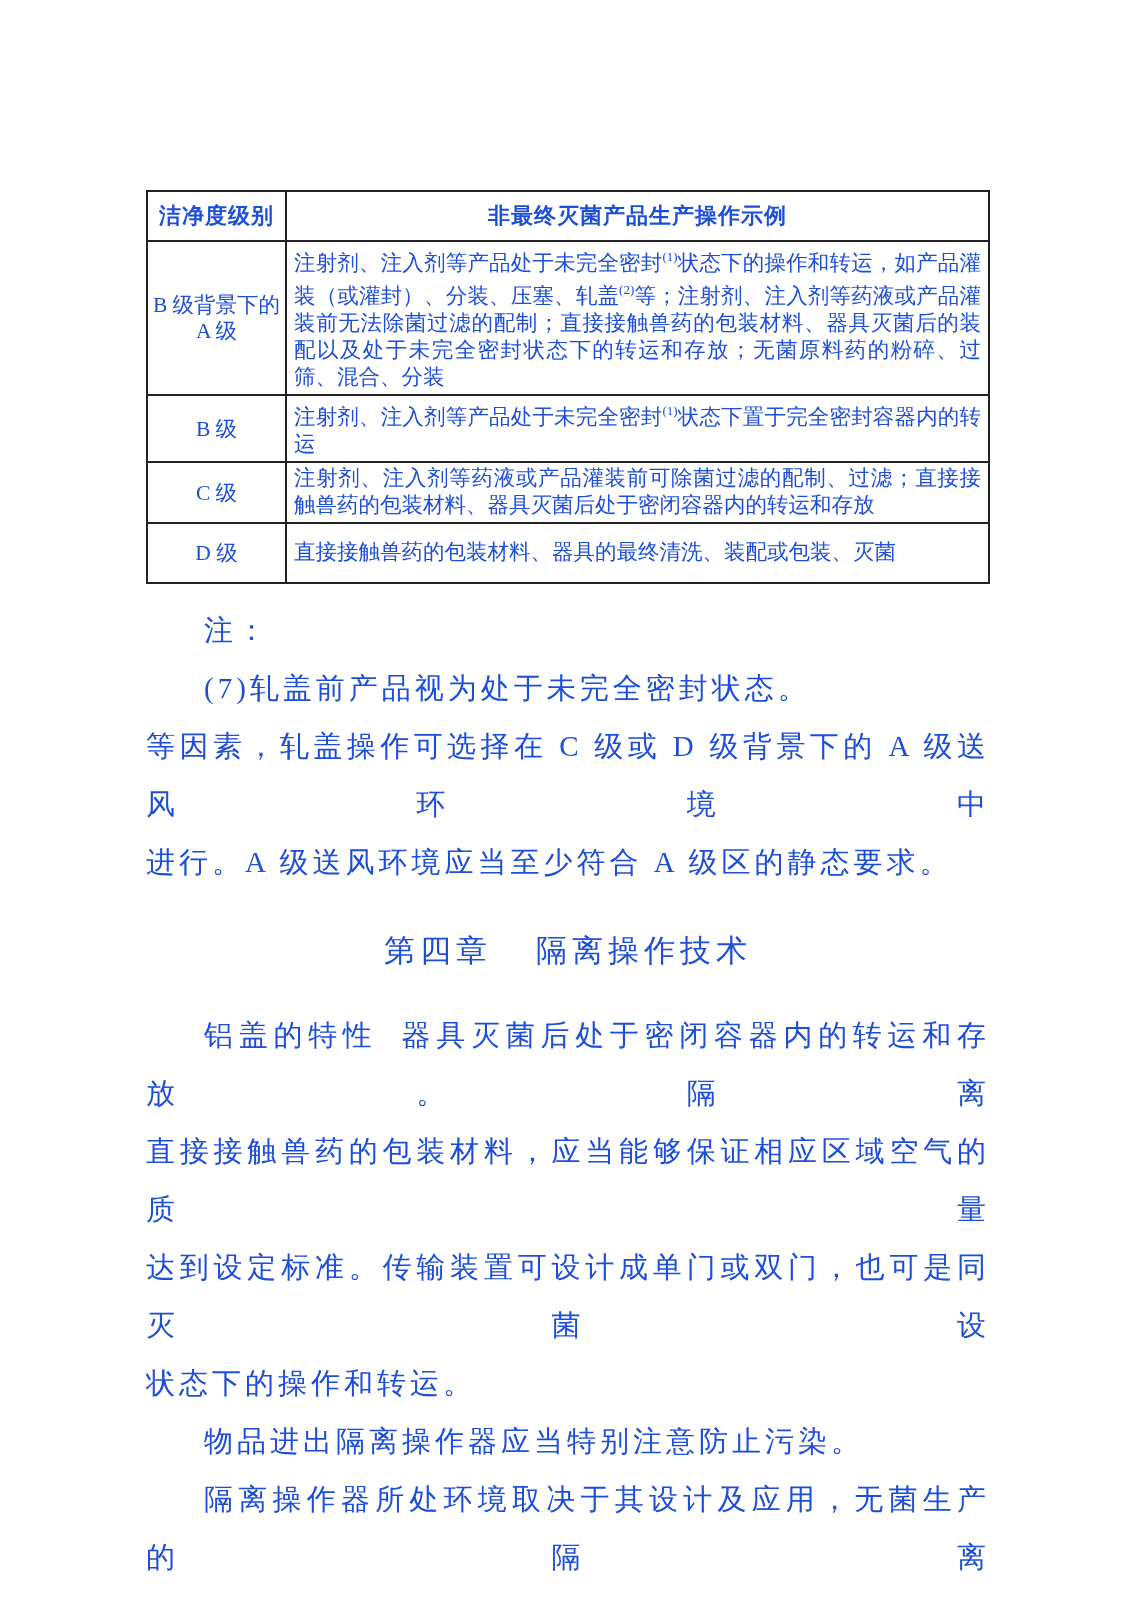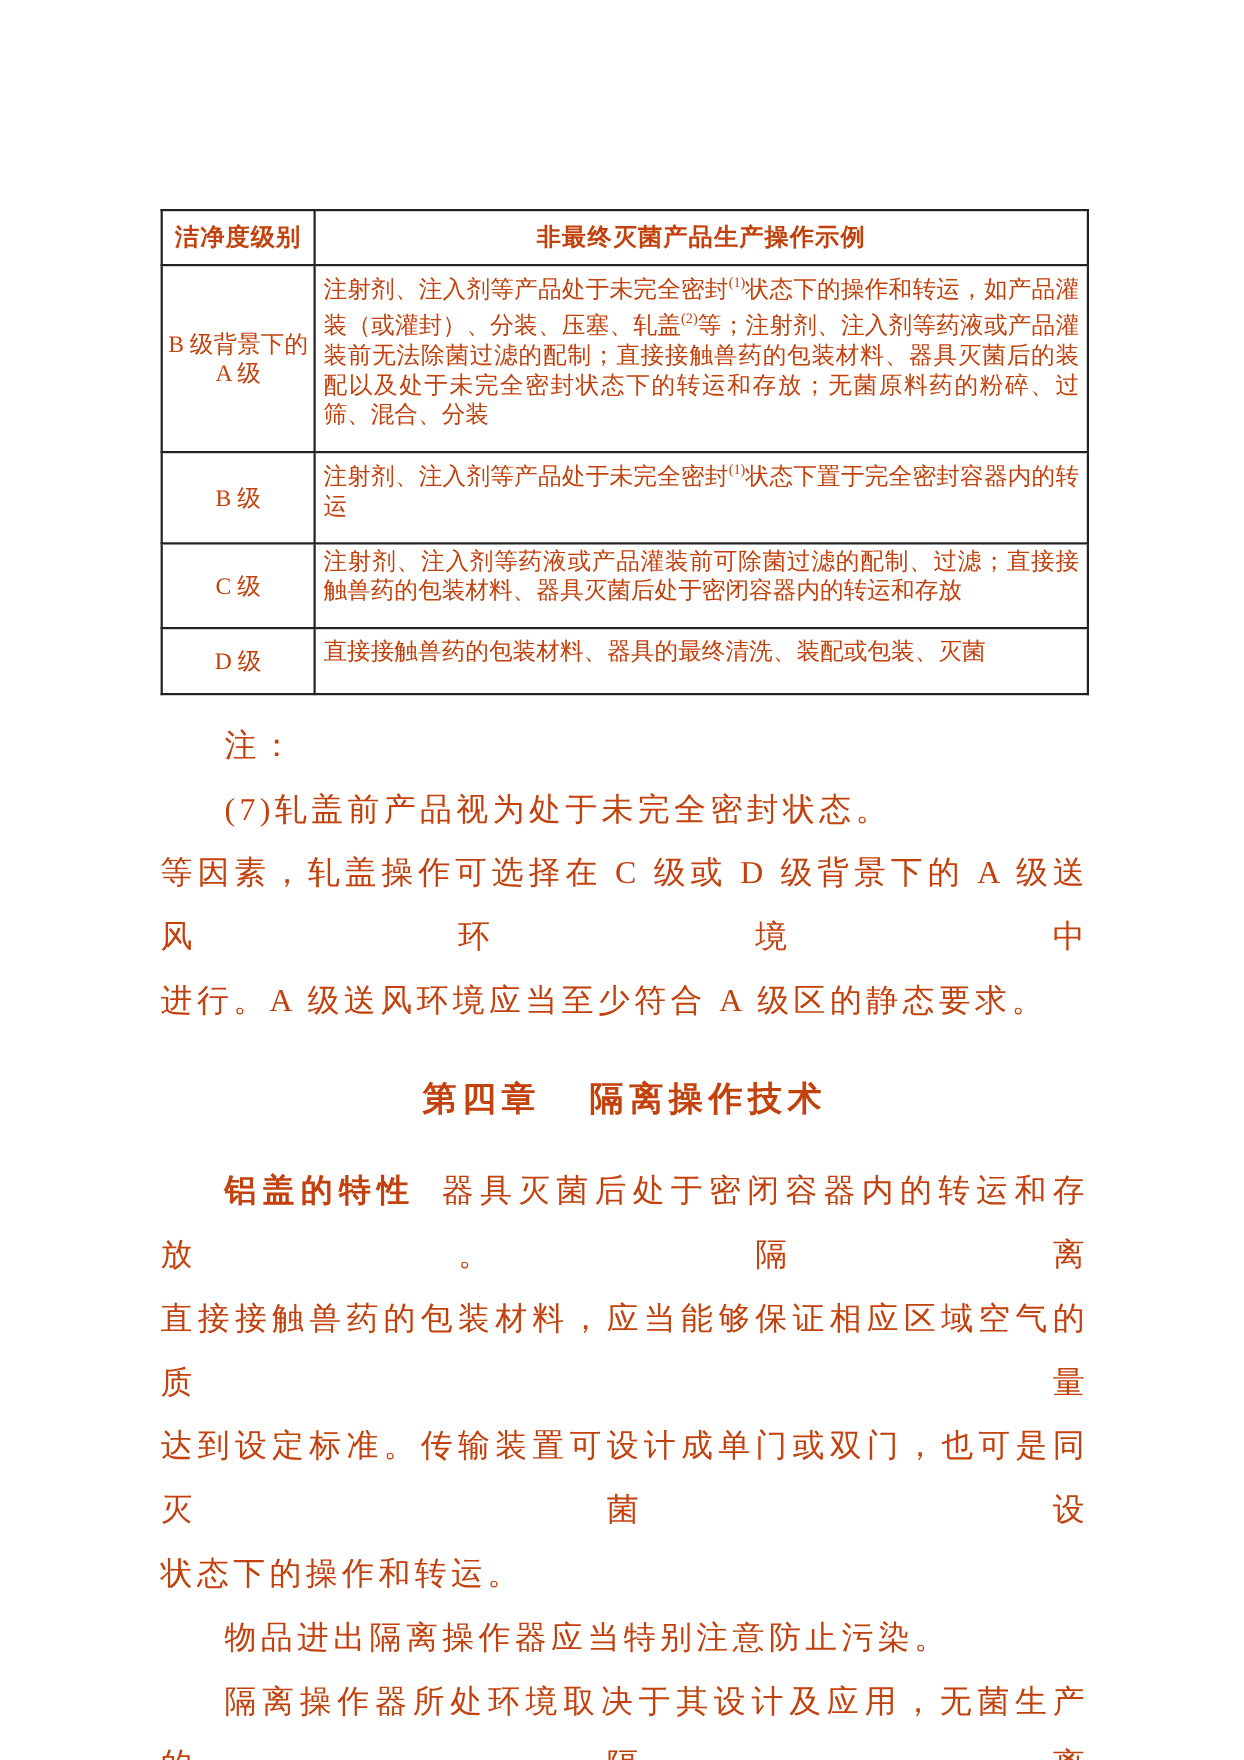--- a/index.html
+++ b/index.html
@@ -5,21 +5,21 @@
   html, body {
     margin: 0;
     padding: 0;
     background: #ffffff;
   }
   .page {
     position: relative;
     width: 1131px;
     height: 1600px;
     background: #ffffff;
-    color: #c2410c;
+    color: #1d4ed8;
     overflow: hidden;
     font-family: "Liberation Serif", "DejaVu Serif", serif;
   }
   .content {
     position: absolute;
     left: 146px;
     top: 0;
     width: 844px;
     padding-top: 190px;
   }
@@ -48,21 +48,21 @@
   td.level {
     text-align: center;
     vertical-align: middle;
     font-size: 21.5px;
     line-height: 26px;
     padding: 16px 2px;
   }
   td.example {
     font-size: 21.5px;
     line-height: 27px;
-    padding: 2px 7px 19px 7px;
+    padding: 2px 7px 3px 7px;
     text-align: justify;
     vertical-align: middle;
   }
   td.example sup, .bodyline sup {
     font-size: 13px;
     letter-spacing: 0;
     position: relative;
     top: -1px;
   }
   
@@ -80,21 +80,21 @@
   }
   .bodyline.heading {
     text-align: center;
     text-align-last: center;
     font-size: 31px;
     letter-spacing: 5px;
     text-indent: 0;
   }
   .art {
     font-family: "Liberation Sans", "DejaVu Sans", sans-serif;
-    font-weight: 700;
+    font-weight: 400;
   }
   .bodyline:not(.heading) .art { margin-right: 24px; }
   .heading .art + .art { margin-left: 44px; }
   
   .bodyline[data-name="note-label"]      { margin-top: 17px; }
   .bodyline[data-name="chapter-heading"] { margin-top: 31px; }
   .bodyline[data-name="art-14-line-1"]   { margin-top: 26px; }
 </style>
 </head>
 <body>

